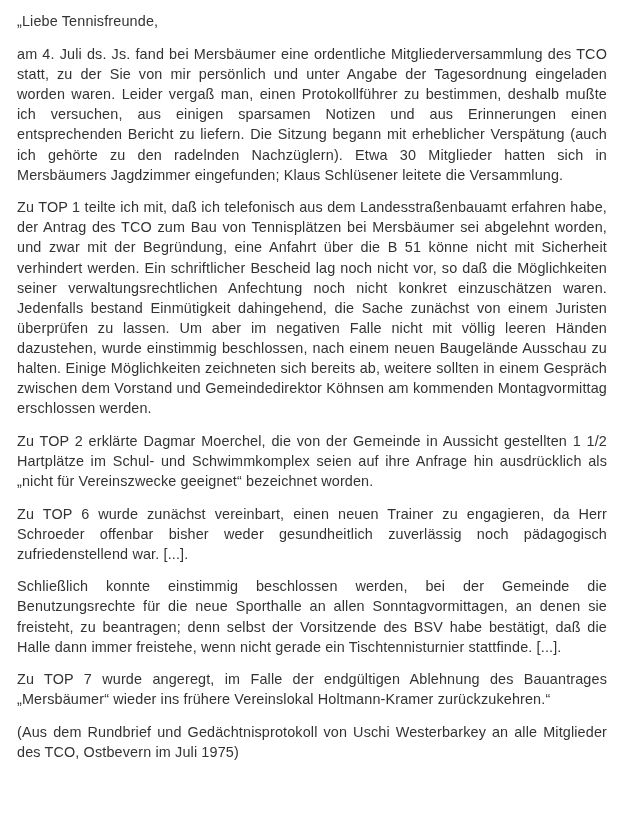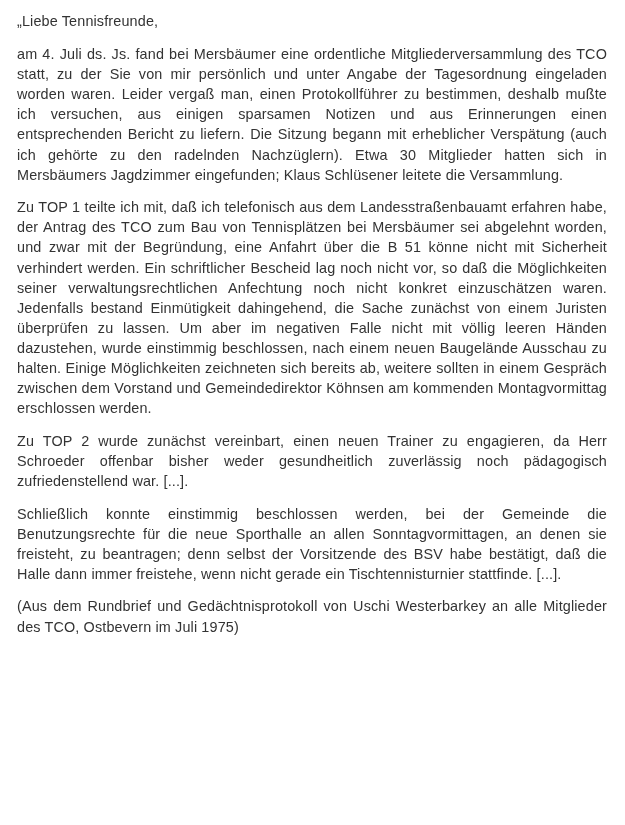--- a/index.html
+++ b/index.html
@@ -65,23 +65,25 @@
 <div id="page">
 
   <article id="document-body">
 
     <p class="para salutation">„Liebe Tennisfreunde,</p>
 
     <p class="para">am 4. Juli ds. Js. fand bei Mersbäumer eine ordentliche Mitgliederversammlung des TCO statt, zu der Sie von mir persönlich und unter Angabe der Tagesordnung eingeladen worden waren. Leider vergaß man, einen Protokollführer zu bestimmen, deshalb mußte ich versuchen, aus einigen sparsamen Notizen und aus Erinnerungen einen entsprechenden Bericht zu liefern. Die Sitzung begann mit erheblicher Verspätung (auch ich gehörte zu den radelnden Nachzüglern). Etwa 30 Mitglieder hatten sich in Mersbäumers Jagdzimmer eingefunden; Klaus Schlüsener leitete die Versammlung.</p>
 
     <p class="para">Zu TOP 1 teilte ich mit, daß ich telefonisch aus dem Landesstraßenbauamt erfahren habe, der Antrag des TCO zum Bau von Tennisplätzen bei Mersbäumer sei abgelehnt worden, und zwar mit der Begründung, eine Anfahrt über die B 51 könne nicht mit Sicherheit verhindert werden. Ein schriftlicher Bescheid lag noch nicht vor, so daß die Möglichkeiten seiner verwaltungsrechtlichen Anfechtung noch nicht konkret einzuschätzen waren. Jedenfalls bestand Einmütigkeit dahingehend, die Sache zunächst von einem Juristen überprüfen zu lassen. Um aber im negativen Falle nicht mit völlig leeren Händen dazustehen, wurde einstimmig beschlossen, nach einem neuen Baugelände Ausschau zu halten. Einige Möglichkeiten zeichneten sich bereits ab, weitere sollten in einem Gespräch zwischen dem Vorstand und Gemeindedirektor Köhnsen am kommenden Montagvormittag erschlossen werden.</p>
 
+    <p class="para">Zu TOP 2 erklärte Dagmar Moerchel, die von der Gemeinde in Aussicht gestellten 1 1/2 Hartplätze im Schul- und Schwimmkomplex seien auf ihre Anfrage hin ausdrücklich als „nicht für Vereinszwecke geeignet“ bezeichnet worden.</p>
 
-    <p class="para">Zu TOP 2 wurde zunächst vereinbart, einen neuen Trainer zu engagieren, da Herr Schroeder offenbar bisher weder gesundheitlich zuverlässig noch pädagogisch zufriedenstellend war. [...].</p>
+    <p class="para">Zu TOP 6 wurde zunächst vereinbart, einen neuen Trainer zu engagieren, da Herr Schroeder offenbar bisher weder gesundheitlich zuverlässig noch pädagogisch zufriedenstellend war. [...].</p>
 
     <p class="para">Schließlich konnte einstimmig beschlossen werden, bei der Gemeinde die Benutzungsrechte für die neue Sporthalle an allen Sonntagvormittagen, an denen sie freisteht, zu beantragen; denn selbst der Vorsitzende des BSV habe bestätigt, daß die Halle dann immer freistehe, wenn nicht gerade ein Tischtennisturnier stattfinde. [...].</p>
 
+    <p class="para">Zu TOP 7 wurde angeregt, im Falle der endgültigen Ablehnung des Bauantrages „Mersbäumer“ wieder ins frühere Vereinslokal Holtmann-Kramer zurückzukehren.“</p>
 
     <p class="para attribution">(Aus dem Rundbrief und Gedächtnisprotokoll von Uschi Westerbarkey an alle Mitglieder des TCO, Ostbevern im Juli 1975)</p>
 
   </article>
 
 </div>
 
 </body></html>

